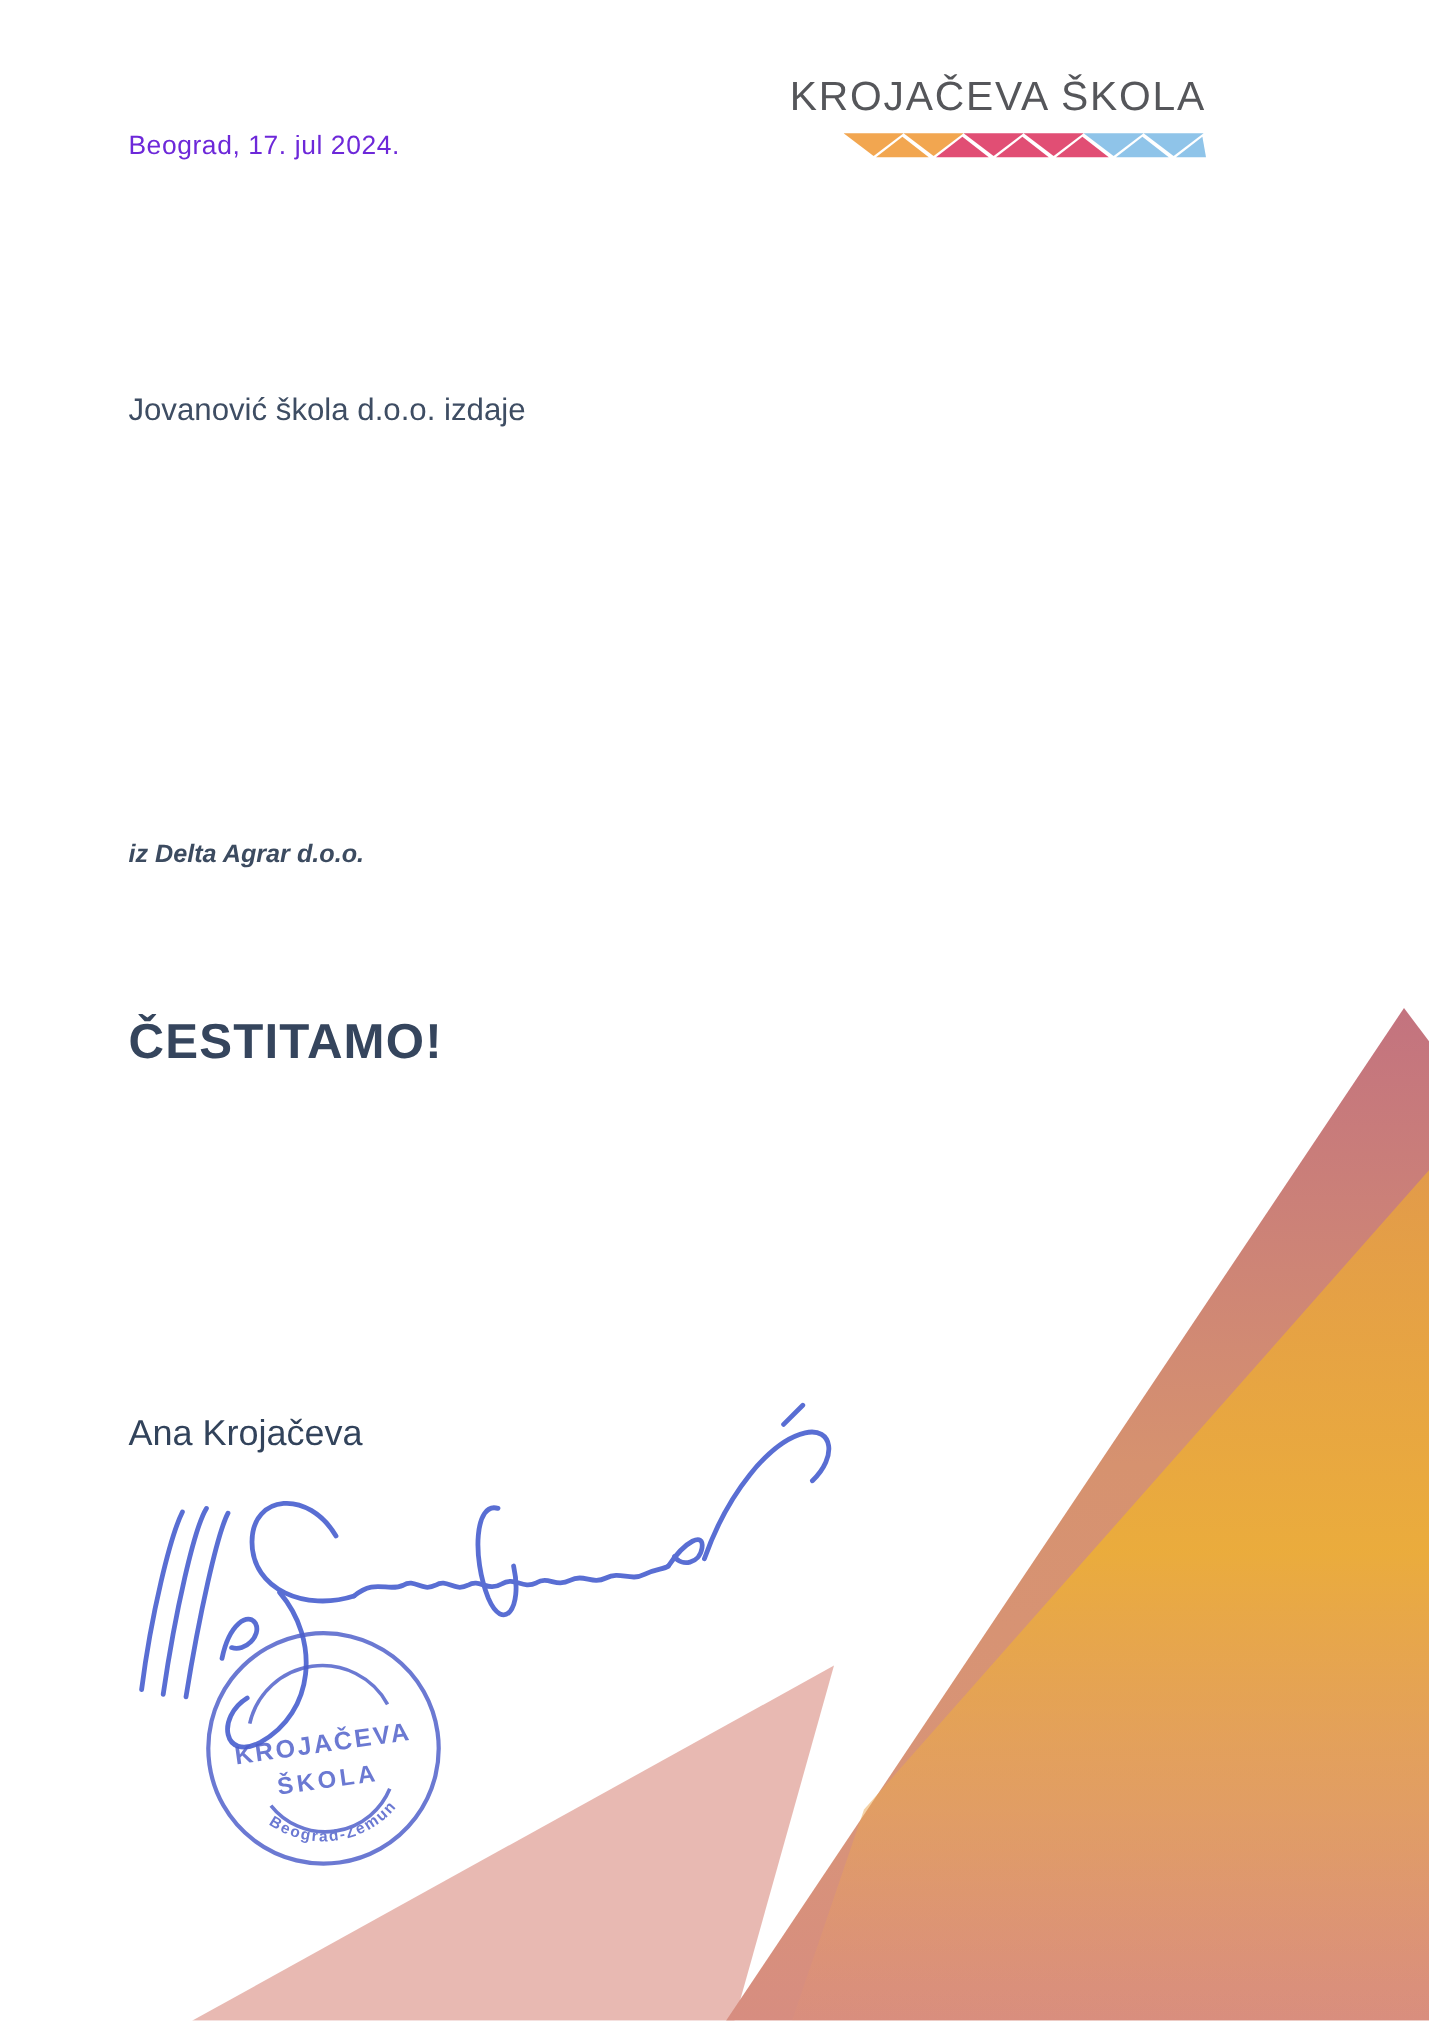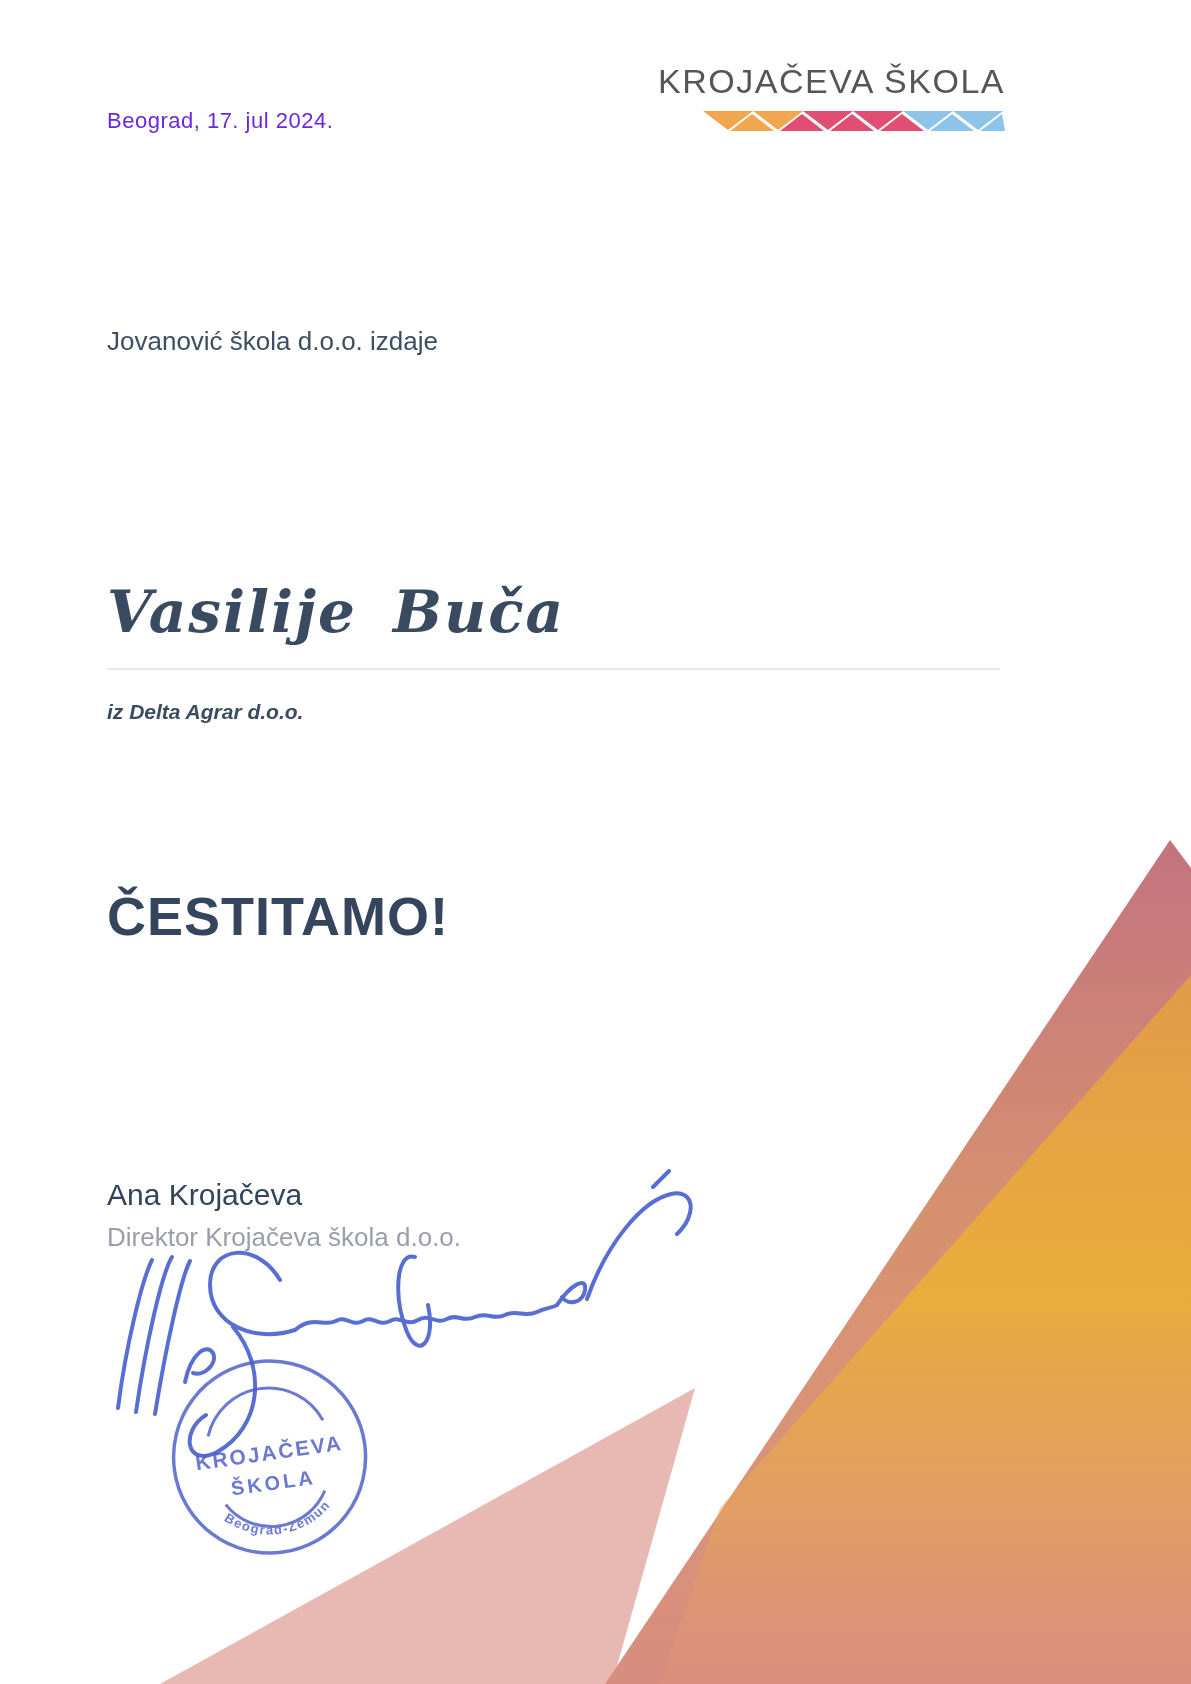--- a/index.html
+++ b/index.html
@@ -39,21 +39,21 @@
   .name-rule{
     position:absolute;left:0;top:90px;width:893px;height:2px;background:#EAEAEA;
   }
   .company{
     position:absolute;left:107px;top:700px;
     font-style:italic;font-weight:600;
     font-size:21px;color:#3C4B60;
   }
   .congrats-heading{
     position:absolute;left:107px;top:845px;
-    font-size:54px;font-weight:600;color:#35455D;letter-spacing:1px;margin-top:40px;
+    font-size:41px;font-weight:600;color:#35455D;letter-spacing:1px;
   }
   .congrats-body{
     position:absolute;left:107px;top:935px;width:930px;
     font-size:29px;line-height:45px;color:#989AAC;
   }
   .congrats-body b{color:#8C8EA2;}
   .score{padding:0 .3em;}
   .signer-name{
     position:absolute;left:107px;top:1178px;
     font-size:30px;color:#32435B;
@@ -108,30 +108,25 @@
       <polygon points="77,22 121,22 99,5" fill="#E14E74"></polygon>
       <polygon points="127,22 171,22 149,5" fill="#E14E74"></polygon>
       <polygon points="177,22 221,22 199,5" fill="#E14E74"></polygon>
       <polygon points="227,22 271,22 249,5" fill="#8FC4E9"></polygon>
       <polygon points="277,22 302,22 299,5" fill="#8FC4E9"></polygon>
     </svg>
   </div>
 
   <div class="issuer">Jovanović škola d.o.o. izdaje</div>
 
-  <div class="name-block">
-    <span class="name">Vasilije Buča</span>
-    <div class="name-rule"></div>
-  </div>
   <div class="company">iz Delta Agrar d.o.o.</div>
 
   <div class="congrats-heading">ČESTITAMO!</div>
 
   <div class="signer-name">Ana Krojačeva</div>
-  <div class="signer-role">Direktor Krojačeva škola d.o.o.</div>
 
   <svg class="signature" viewBox="0 0 640 420" fill="none" aria-hidden="true">
     <g stroke="#3D55CC" stroke-width="4" stroke-linecap="round" stroke-linejoin="round" opacity="0.85">
       <path d="M33,243 C41,180 57,115 67,95"></path>
       <path d="M51,247 C61,178 77,108 87,92"></path>
       <path d="M70,249 C81,181 96,113 105,96"></path>
       <path d="M100,217 C106,188 122,178 128,188 C133,198 119,212 108,208"></path>
       <path d="M195,115 C172,76 125,80 125,120 C125,160 170,178 210,165"></path>
       <path d="M148,162 C182,202 177,262 132,287 C101,303 95,266 121,250"></path>
       <path d="M210,165 C228,150 238,162 251,156 C261,150 266,162 278,156 C288,150 293,162 305,156 C315,150 321,162 333,155 C344,148 350,160 362,154 C372,148 378,158 390,152 C402,146 408,156 420,150 C432,144 440,153 452,147 C462,142 468,143 472,140"></path>

